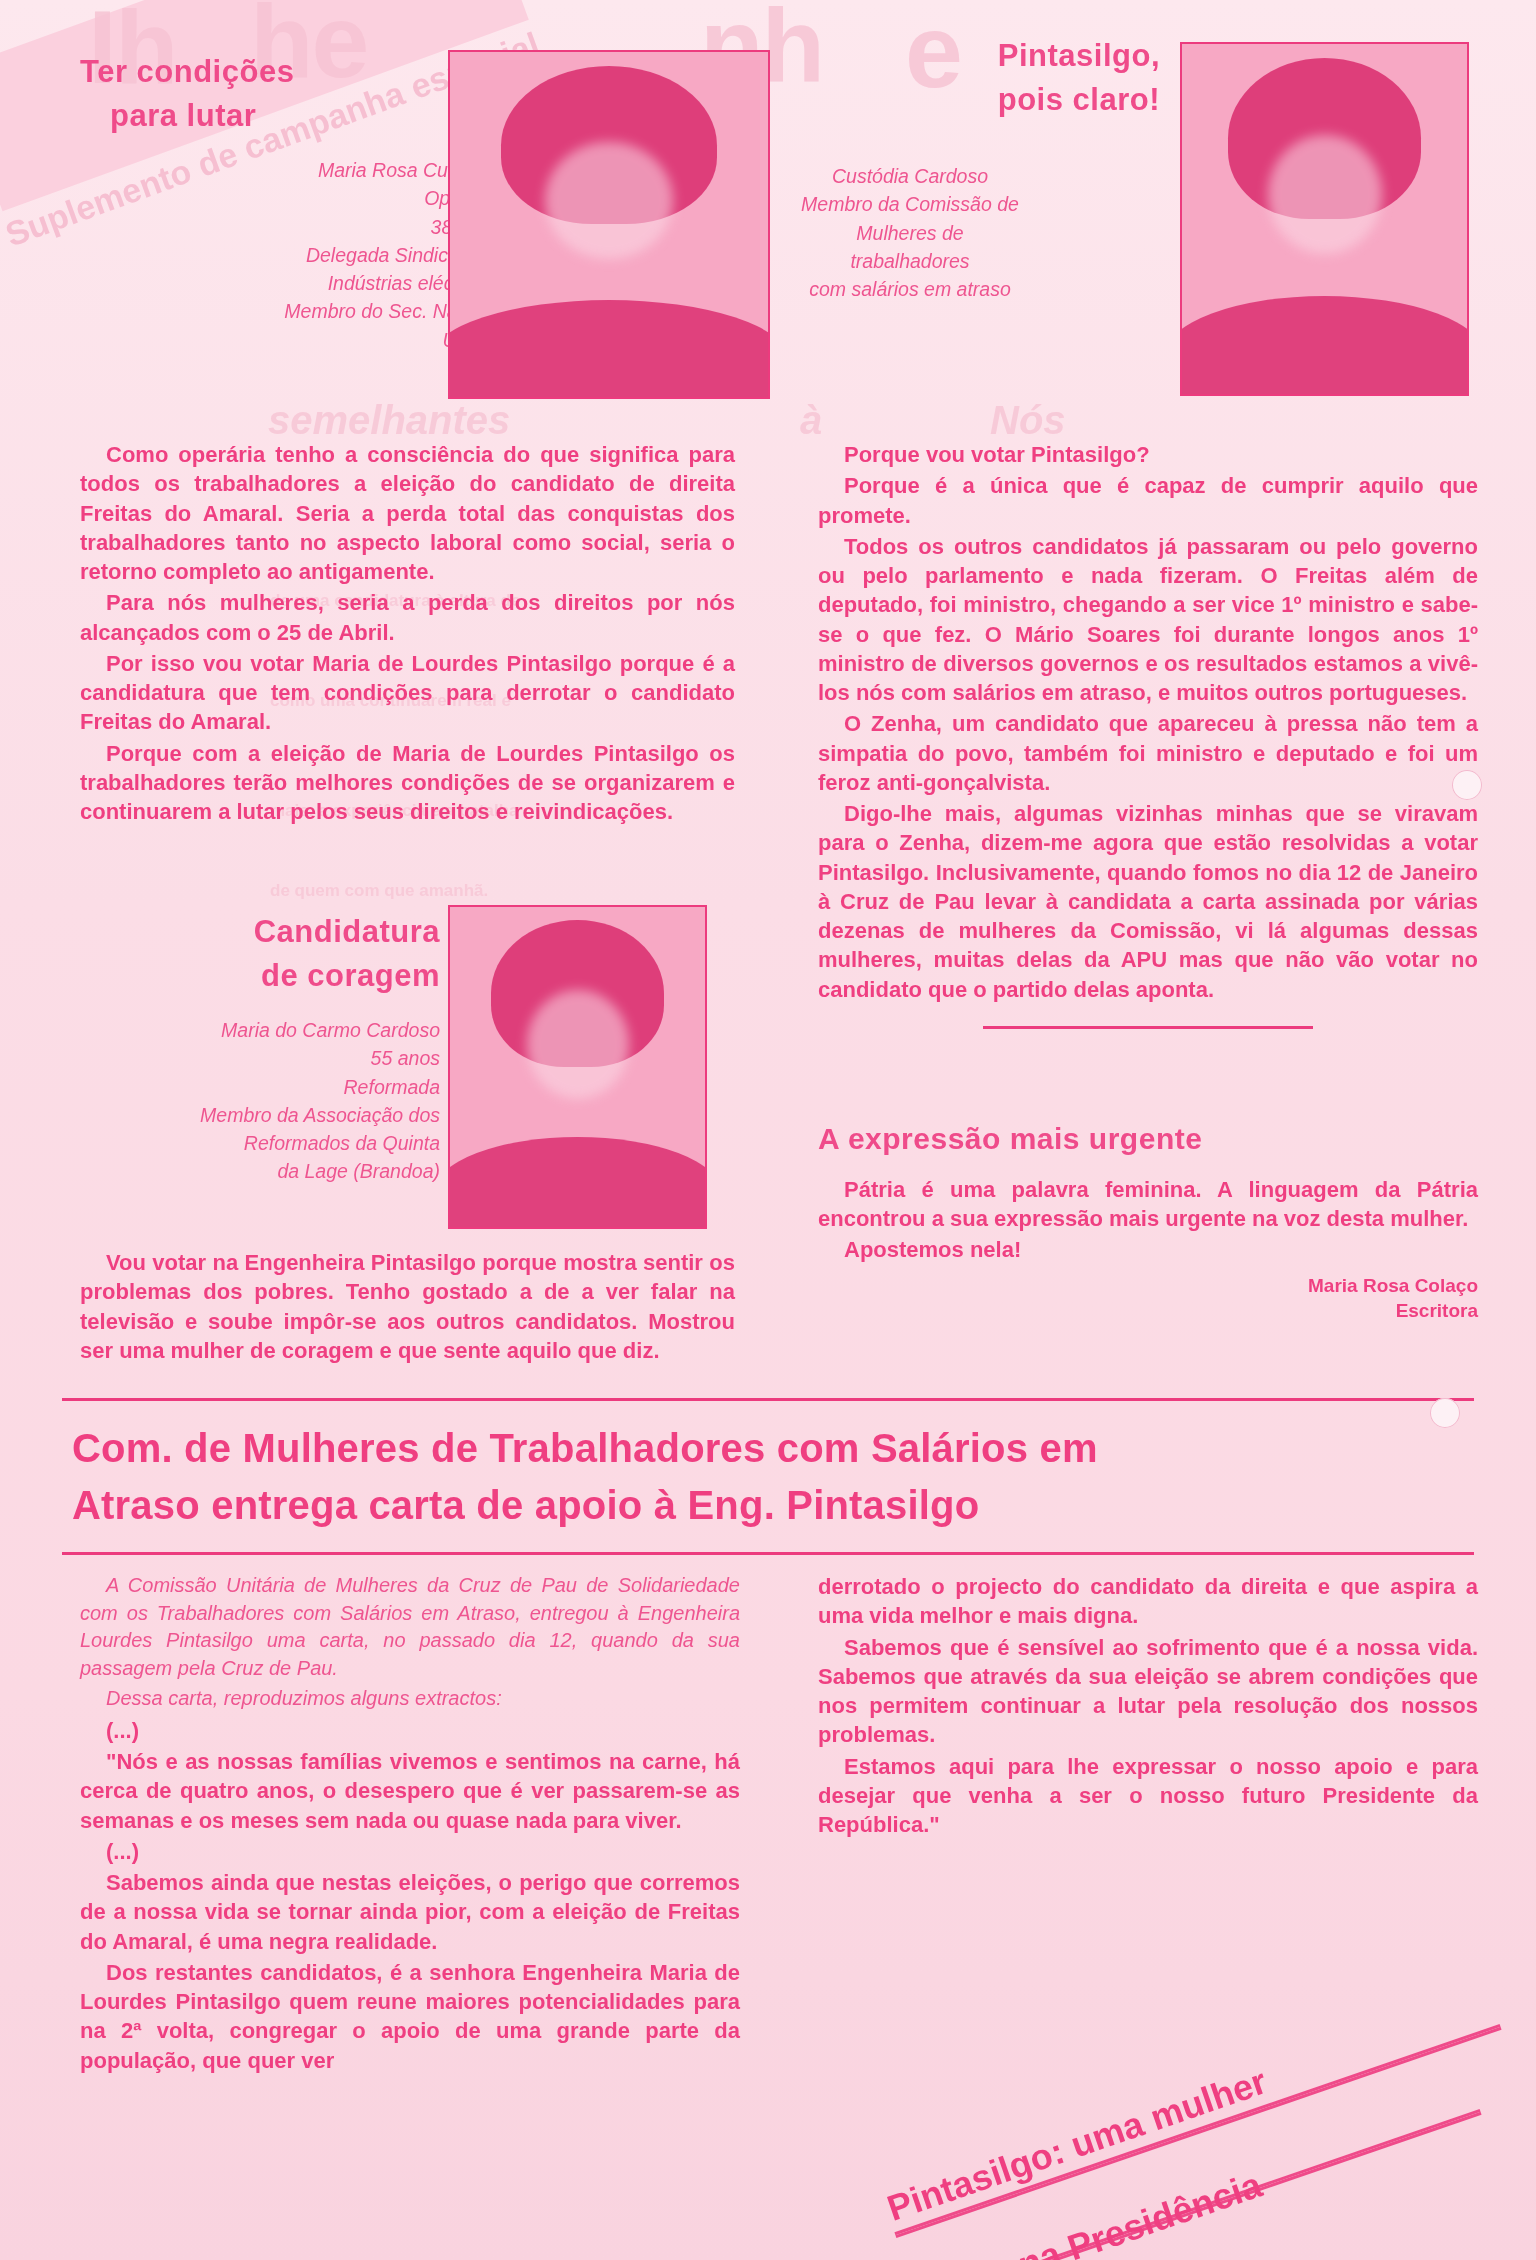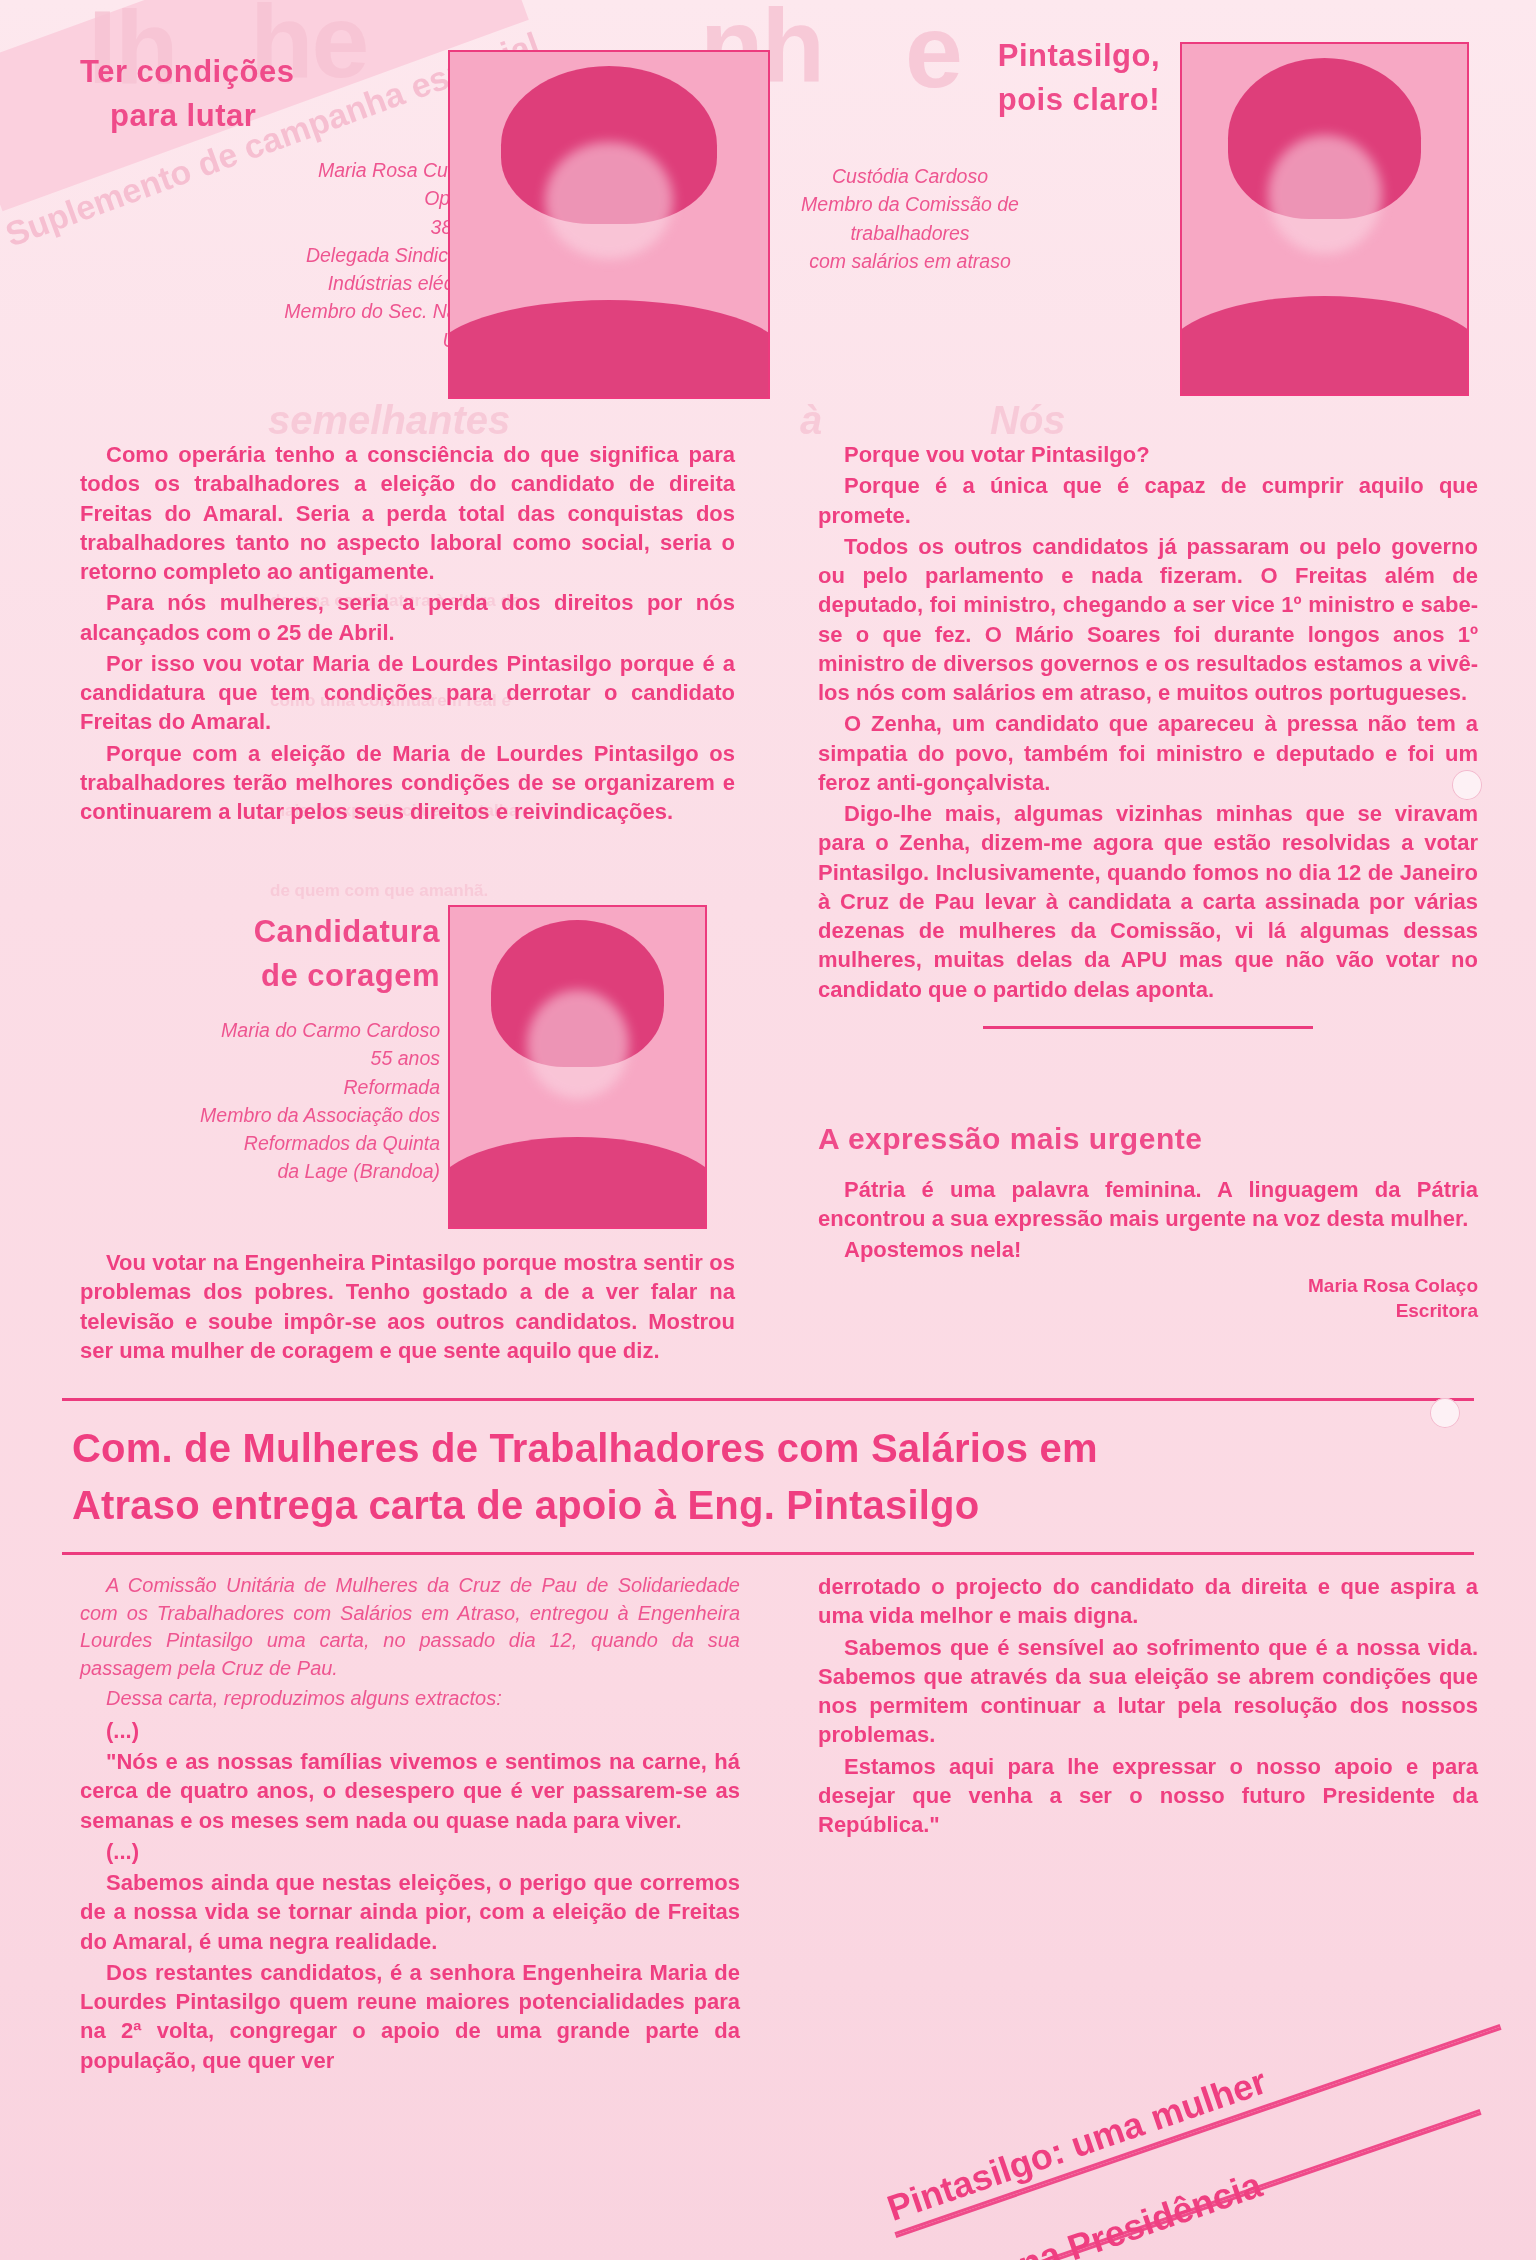--- a/index.html
+++ b/index.html
@@ -296,20 +296,21 @@
   <div class="col-left" style="top:1248px; width:655px;">
     <p class="body">Vou votar na Engenheira Pintasilgo porque mostra sentir os problemas dos pobres. Tenho gostado a de a ver falar na televisão e soube impôr-se aos outros candidatos. Mostrou ser uma mulher de coragem e que sente aquilo que diz.</p>
   </div>
 
   <div class="col-right" style="top:34px; width:500px;">
     <h2 class="head head-right">Pintasilgo,</h2>
     <h2 class="head head-right">pois claro!</h2>
     <div class="byline center" style="margin-top:40px;">
       <div>Custódia Cardoso</div>
       <div>Membro da Comissão de</div>
+      <div>Mulheres de</div>
       <div>trabalhadores</div>
       <div>com salários em atraso</div>
     </div>
   </div>
 
   <div class="photo" style="left:1180px; top:42px; width:285px; height:350px;">
     <div class="face"></div>
       <div class="hair"></div>
       <div class="hl"></div>
       <div class="shoulder"></div>

